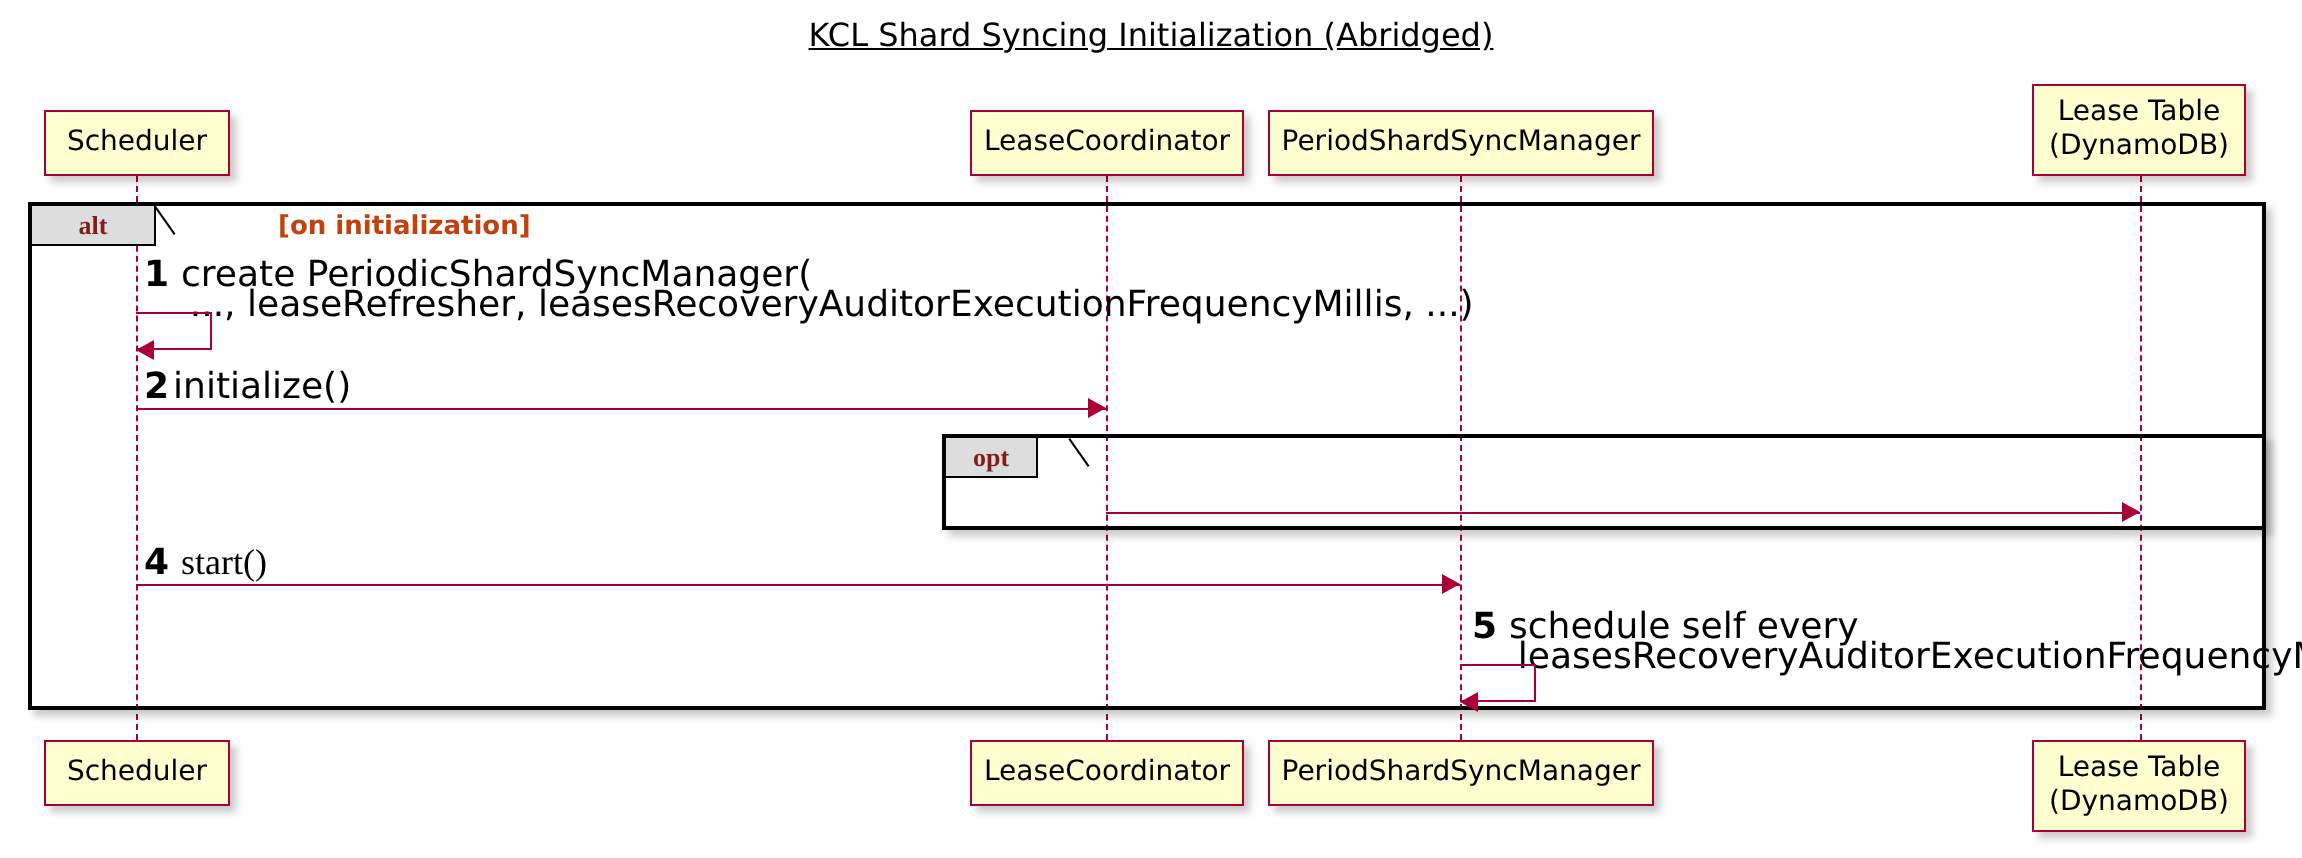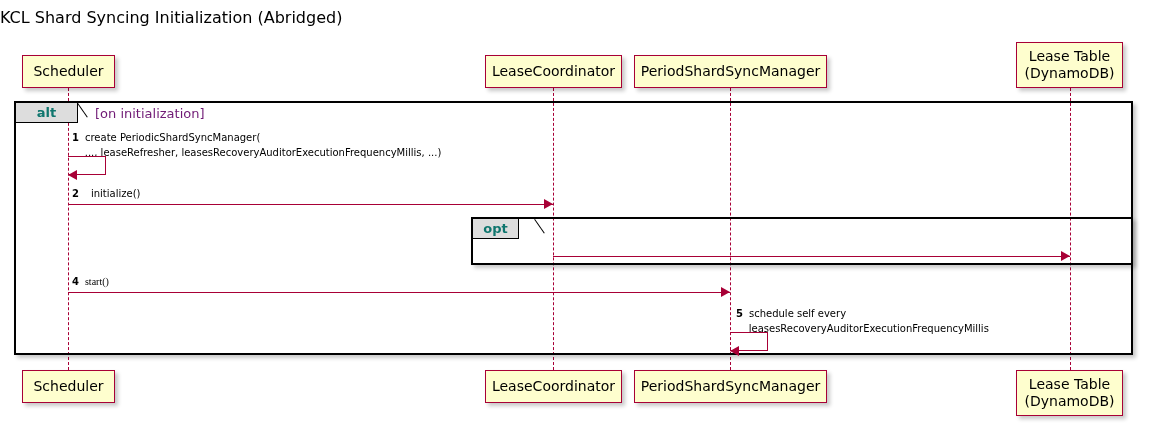--- a/index.html
+++ b/index.html
@@ -15,24 +15,25 @@
     font-family: "DejaVu Sans", sans-serif;
     overflow: hidden;
   }
 
   
   .diagram-title {
     position: absolute;
     left: 0;
     top: 8px;
     width: 1151px;
-    text-align: left;
+    text-align: center;
     font-size: 16px;
     color: #000000;
     white-space: nowrap;
+    text-decoration: underline;
   }
 
   
   .participant {
     position: absolute;
     box-sizing: border-box;
     background: #FEFECE;
     border: 1.5px solid #A80036;
     box-shadow: 3px 3px 4px rgba(0,0,0,0.22);
     color: #000000;
@@ -60,27 +61,28 @@
     border: 2px solid #000000;
     background: transparent;
     box-shadow: 3px 3px 4px rgba(0,0,0,0.22);
   }
   .fragment-tab {
     position: absolute;
     box-sizing: border-box;
     background: #DDDDDD;
     border-right: 1.5px solid #000000;
     border-bottom: 1.5px solid #000000;
-    color: #0f766e;
+    color: #7f1d1d;
     font-size: 13px;
     font-weight: bold;
     display: flex;
     align-items: center;
     justify-content: center;
     height: 20px;
+    font-family: Liberation Serif, serif;
   }
   .fragment-tab-notch {
     position: absolute;
     width: 0;
     height: 0;
     border-style: solid;
     border-width: 0 0 20px 14px;
     border-color: transparent transparent #FFFFFF transparent;
   }
   .fragment-tab-notch::after {
@@ -90,23 +92,24 @@
     top: 0;
     width: 17px;
     height: 0;
     border-top: 1.5px solid #000000;
     transform-origin: left top;
     transform: rotate(55deg);
   }
   .fragment-guard {
     position: absolute;
     font-size: 13px;
-    font-weight: normal;
-    color: #701a75;
+    font-weight: bold;
+    color: #c2410c;
     white-space: nowrap;
+    margin-left: 44px;
   }
 
   
   .msg-line {
     position: absolute;
     height: 0;
     border-top: 1.4px solid #A80036;
   }
   .msg-arrow-right {
     position: absolute;
@@ -119,21 +122,21 @@
   .msg-arrow-left {
     position: absolute;
     width: 0;
     height: 0;
     border-style: solid;
     border-width: 5px 9px 5px 0;
     border-color: transparent #A80036 transparent transparent;
   }
   .msg-label {
     position: absolute;
-    font-size: 10px;
+    font-size: 18px;
     color: #000000;
     white-space: nowrap;
     line-height: 15px;
   }
   .msg-num {
     font-weight: bold;
   }
   .self-call {
     position: absolute;
     box-sizing: border-box;
@@ -164,21 +167,21 @@
   <div class="fragment-tab-notch" style="left:535px; top:219px;"></div>
 
   <div class="msg-label" style="left:72px; top:130px;">
     <span class="msg-num">1</span><span style="white-space:pre; margin-left:6px;">create PeriodicShardSyncManager(
     ..., leaseRefresher, leasesRecoveryAuditorExecutionFrequencyMillis, ...)</span>
   </div>
   <div class="self-call" style="left:68px; top:156px; width:38px; height:19px;"></div>
   <div class="msg-arrow-left" style="left:68px; top:170px;"></div>
 
   <div class="msg-label" style="left:72px; top:186px;">
-    <span class="msg-num">2</span><span style="margin-left:12px;">initialize()</span>
+    <span class="msg-num">2</span><span style="margin-left:2px;">initialize()</span>
   </div>
   <div class="msg-line" style="left:68px; top:204px; width:485px;"></div>
   <div class="msg-arrow-right" style="left:544px; top:199px;"></div>
 
   <div class="msg-line" style="left:553px; top:256px; width:517px;"></div>
   <div class="msg-arrow-right" style="left:1061px; top:251px;"></div>
 
   <div class="msg-label" style="left:72px; top:274px;">
     <span class="msg-num">4</span><span style="margin-left:6px;font-family:Liberation Serif, serif;">start()</span>
   </div>

